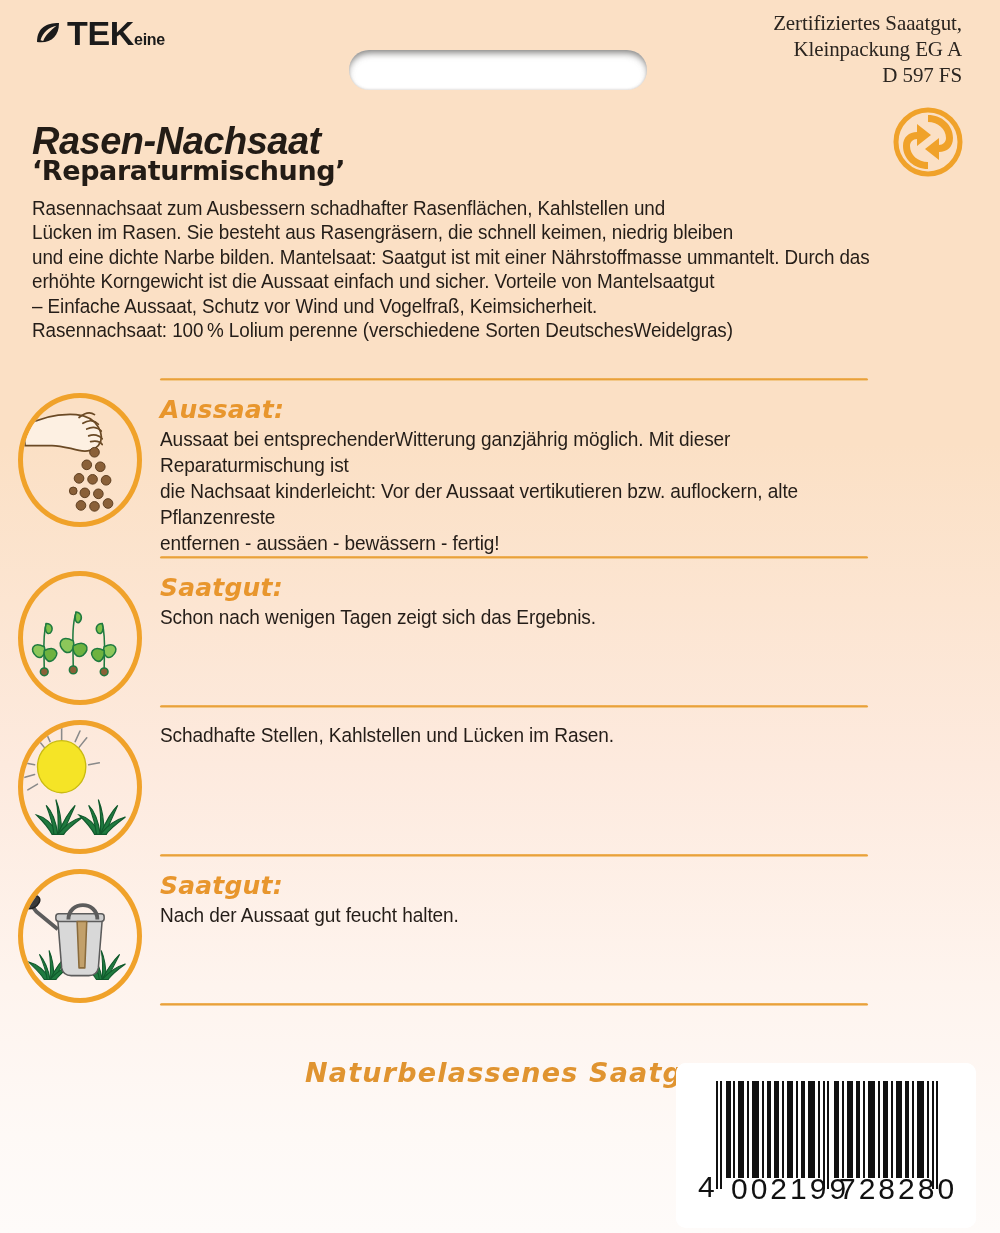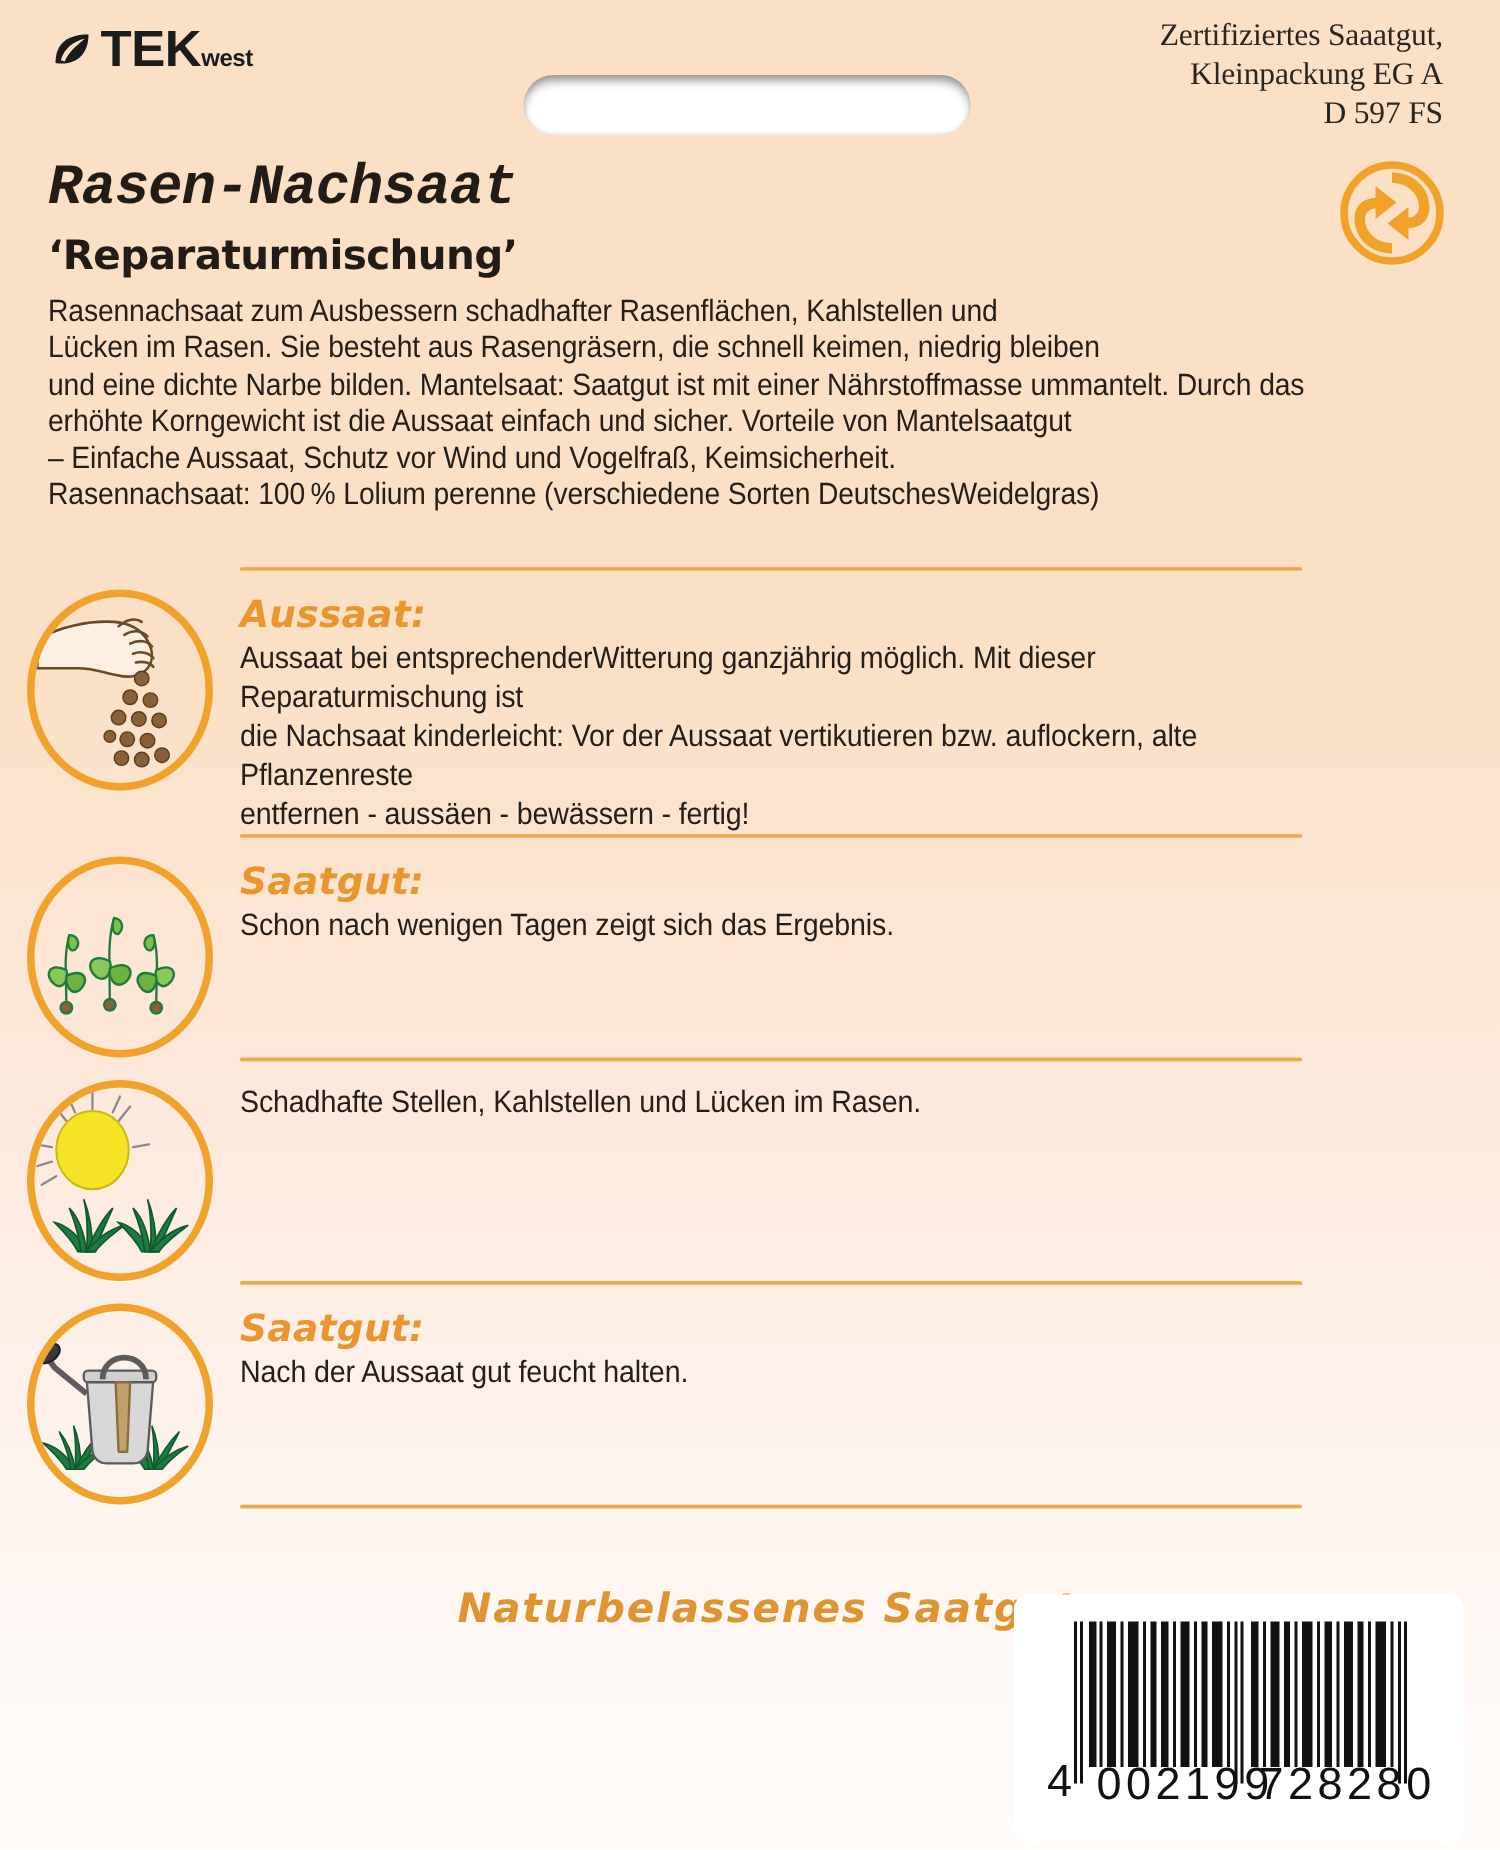--- a/index.html
+++ b/index.html
@@ -64,22 +64,22 @@
     border-radius: 20px;
     background: #ffffff;
     box-shadow: inset 0 5px 7px -2px rgba(90,88,86,0.75),
                 inset 0 -1px 2px rgba(150,145,140,0.25);
   }
 
   
   .title {
     position: absolute;
     left: 32px;
-    top: 104px;
-    font-family: Liberation Mono, monospace;
+    top: 120px;
+    font-family: Liberation Sans, sans-serif;
     font-style: italic;
     font-weight: bold;
     font-size: 38px;
     color: #231c16;
     letter-spacing: -0.5px;
   }
   .subtitle {
     position: absolute;
     left: 32px;
     top: 155px;
@@ -212,21 +212,21 @@
 <div id="packet">
 
   <div class="logo">
     <span>
       <svg class="logo-mark" width="28" height="26" viewBox="0 0 28 26">
         <path d="M3 21 C3 7, 12 2, 25 2 C25 16, 16 23, 3 21 Z" fill="#1b1b1b"></path>
         <path d="M6.5 19.2 C9 11, 15 6.4, 22.5 4.8 C16.5 9.6, 11.5 14.2, 9.2 20 Z" fill="#fbe0c5"></path>
       </svg>
     </span>
     <span class="logo-word">
-      <span class="big">TEK</span><span class="small">west</span>
+      <span class="big">TEK</span><span class="small">eine</span>
     </span>
   </div>
 
   <div class="cert">
     <div>Zertifiziertes Saaatgut,</div>
     <div>Kleinpackung EG A</div>
     <div>D 597 FS</div>
   </div>
 
   <div class="hang-slot"></div>

